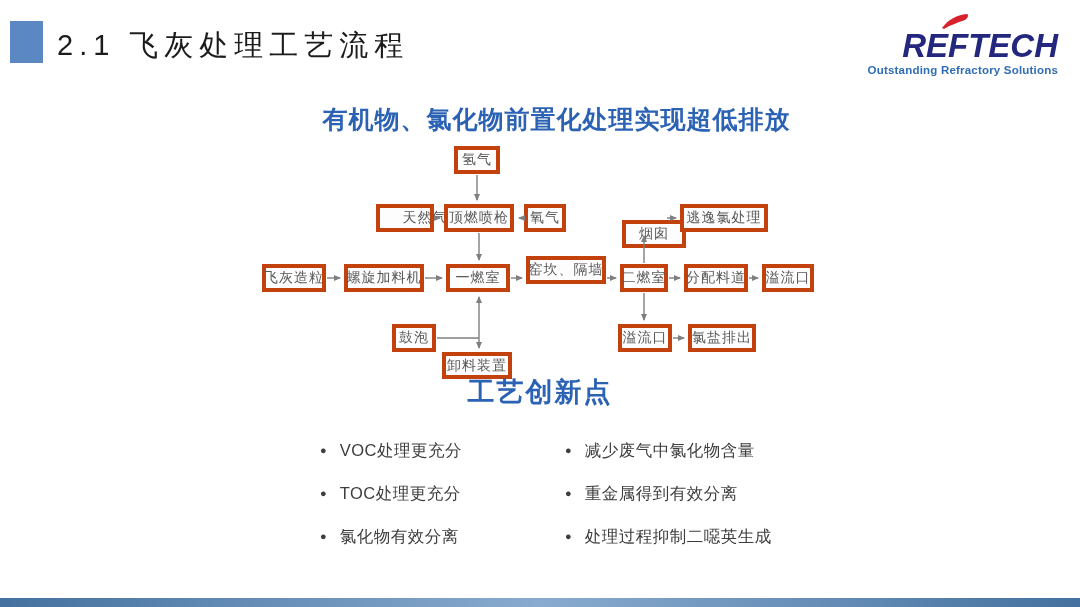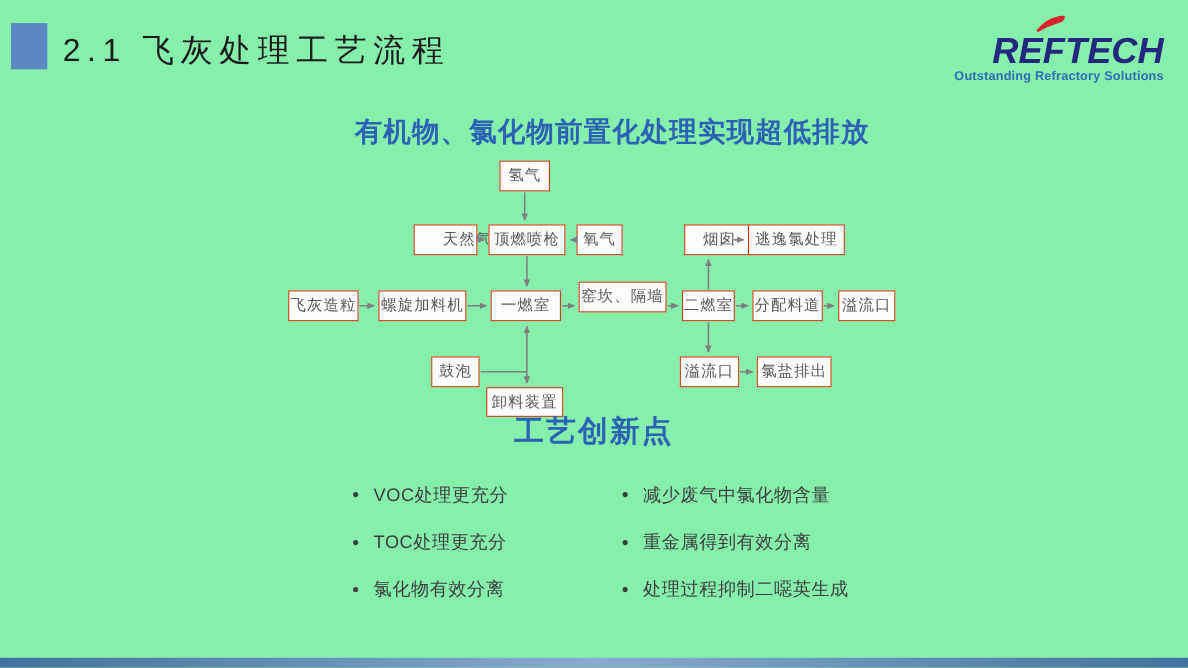--- a/index.html
+++ b/index.html
@@ -1,18 +1,18 @@
 <!DOCTYPE html>
 <html><head>
 <meta charset="utf-8">
 <style>
   html,body{margin:0;padding:0;background:#888;}
   *{box-sizing:border-box;}
   .slide{
-    position:relative;width:1080px;height:607px;background:#86efac;
+    position:relative;width:1080px;height:607px;background:#ffffff;
     font-family:"Liberation Sans","DejaVu Sans",sans-serif;overflow:hidden;
     margin:0 auto;
   }
   
   .title-square{position:absolute;left:10px;top:21px;width:33px;height:42px;background:#5b87c2;}
   .page-title{
     position:absolute;left:57px;top:26px;font-size:29px;color:#1c1c1c;
     letter-spacing:6px;font-weight:500;white-space:nowrap;
   }
   
@@ -30,21 +30,21 @@
   .diagram-title{
     position:absolute;left:0;right:0;top:103px;text-align:center;
     font-size:25px;font-weight:bold;color:#2b62b4;letter-spacing:1px;padding-left:33px;
   }
   .innovation-title{
     position:absolute;left:0;right:0;top:374px;text-align:center;
     font-size:27px;font-weight:bold;color:#2b62b4;letter-spacing:2px;
   }
   
   .node{
-    position:absolute;border:1px solid #c2410c;background:#fdfdfd;
+    position:absolute;border:4px solid #c2410c;background:#fdfdfd;
     color:#595959;font-size:14px;display:flex;align-items:center;justify-content:center;
     white-space:nowrap;letter-spacing:1px;
   }
   .arrows{position:absolute;left:0;top:0;width:1080px;height:607px;pointer-events:none;}
   
   .bullets{position:absolute;top:440px;list-style:none;margin:0;padding:0;}
   .bullets.left{left:320px;}
   .bullets.right{left:565px;}
   .bullets li{display:flex;align-items:center;margin-bottom:22px;height:21px;}
   .bullet-dot{font-size:11px;color:#3d3d3d;margin-right:13px;line-height:21px;}
@@ -71,21 +71,21 @@
     <span class="logo-tagline">Outstanding Refractory Solutions</span>
   </div>
 
   <div class="diagram-title">有机物、氯化物前置化处理实现超低排放</div>
 
   <div class="node" style="left:454px;top:146px;width:46px;height:28px;">氢气</div>
 
   <div class="node" style="left:376px;top:204px;width:58px;height:28px;padding-left:40px;">天然气</div>
   <div class="node" style="left:444px;top:204px;width:70px;height:28px;">顶燃喷枪</div>
   <div class="node" style="left:524px;top:204px;width:42px;height:28px;">氧气</div>
-  <div class="node" style="left:622px;top:204px;width:64px;height:28px;">烟囱</div>
+  <div class="node" style="left:622px;top:220px;width:64px;height:28px;">烟囱</div>
   <div class="node" style="left:680px;top:204px;width:88px;height:28px;">逃逸氯处理</div>
 
   <div class="node" style="left:262px;top:264px;width:64px;height:28px;">飞灰造粒</div>
   <div class="node" style="left:344px;top:264px;width:80px;height:28px;">螺旋加料机</div>
   <div class="node" style="left:446px;top:264px;width:64px;height:28px;">一燃室</div>
   <div class="node" style="left:526px;top:256px;width:80px;height:28px;">窑坎、隔墙</div>
   <div class="node" style="left:620px;top:264px;width:48px;height:28px;">二燃室</div>
   <div class="node" style="left:684px;top:264px;width:64px;height:28px;">分配料道</div>
   <div class="node" style="left:762px;top:264px;width:52px;height:28px;">溢流口</div>
 

